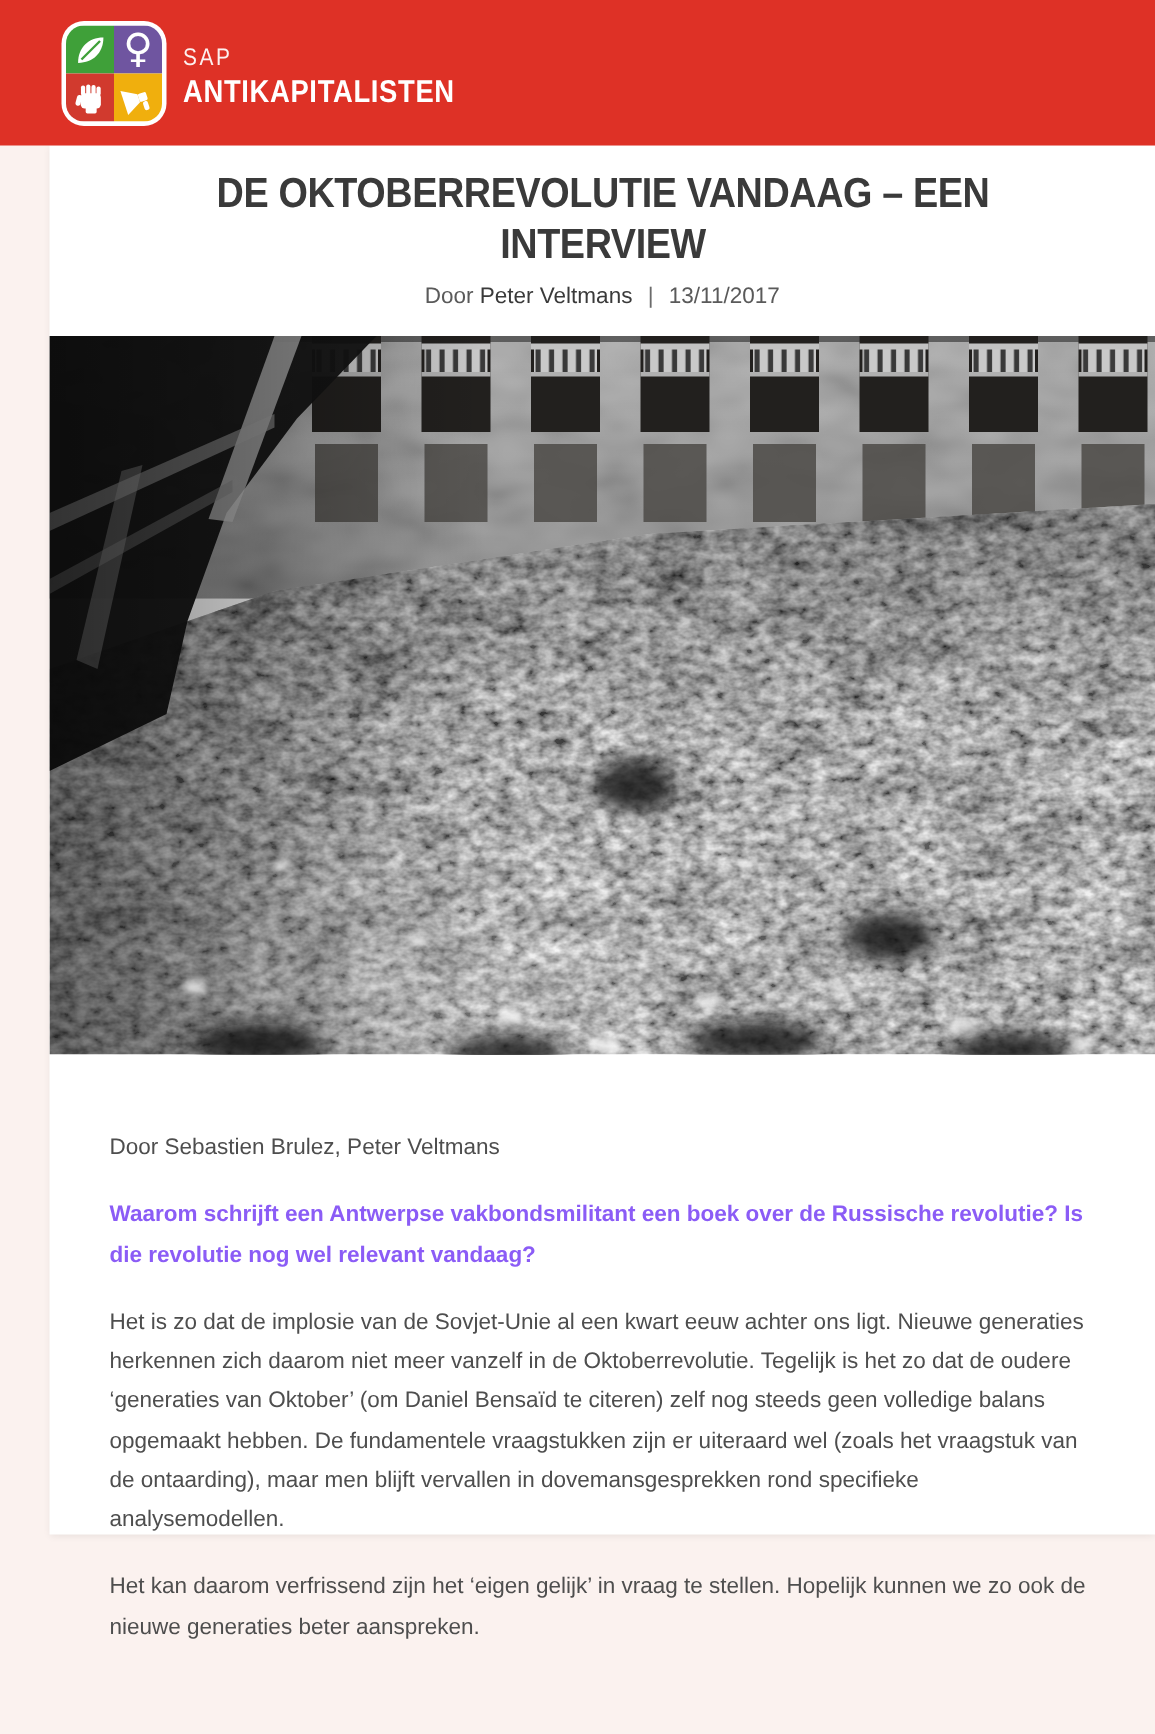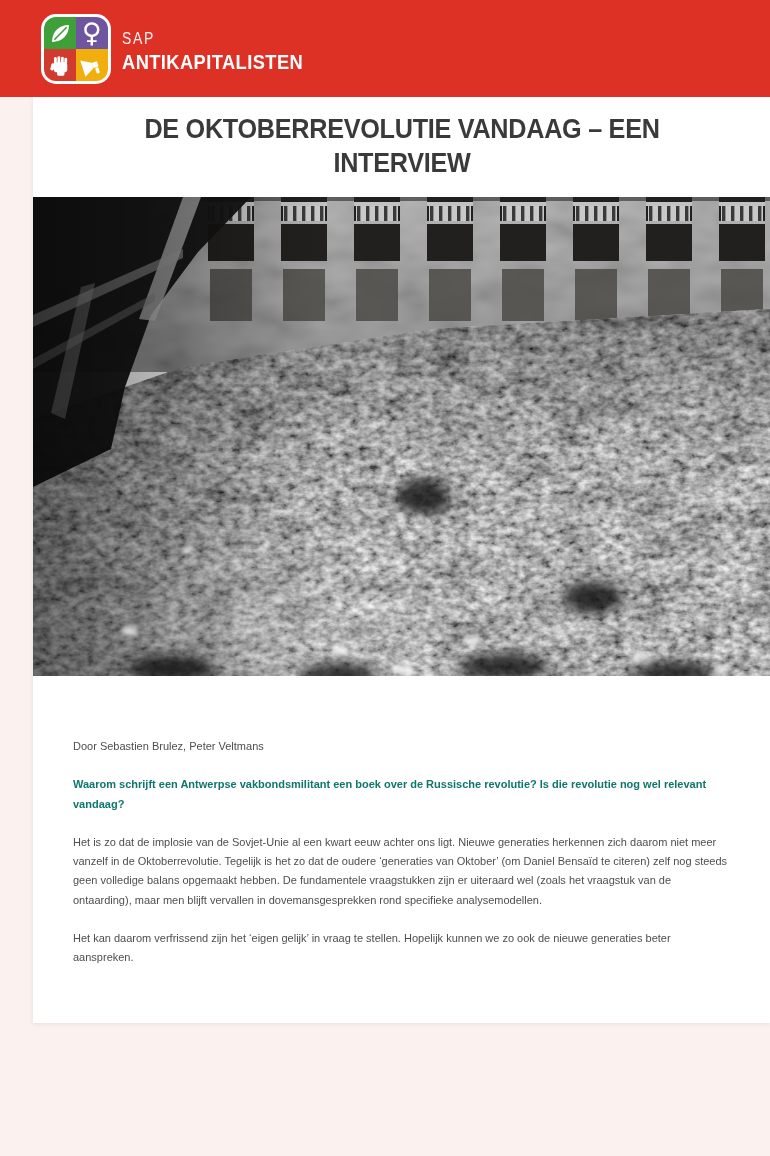--- a/index.html
+++ b/index.html
@@ -49,23 +49,23 @@
   }
   .byline{
     margin-top:10px;text-align:center;font-size:15px;color:#5a5a5a;
   }
   .byline .author{color:#3a3a3a;cursor:pointer;}
   .byline .sep{margin:0 6px;color:#6b6b6b;}
   .hero{display:block;margin-top:18px;width:737px;height:479px;}
   
   .article-body{padding:45px 40px 0 40px;}
   .article-body p{
-    margin:16px 0 19px 0;font-size:11px;line-height:1.75;color:#4e4e4e;
-  }
-  .article-body p.q{font-weight:bold;color:#0f766e;}
+    margin:4px 0 19px 0;font-size:15px;line-height:1.75;color:#4e4e4e;
+  }
+  .article-body p.q{font-weight:bold;color:#8b5cf6;}
 </style>
 </head>
 <body>
 
 <div class="site-header">
   <div class="logo">
     <div class="logo-grid">
       <div class="quad green">
         <svg width="27" height="27" viewBox="0 0 24 24">
           <path d="M4.5 19.5 C4.5 10.5 10.5 4.5 19.5 4.5 C19.5 13.5 13.5 19.5 4.5 19.5 Z" fill="#ffffff"></path>
@@ -100,20 +100,26 @@
   <div class="brand-text">
     <div class="brand-top">SAP</div>
     <div class="brand-bottom">ANTIKAPITALISTEN</div>
   </div>
 </div>
 
 <div class="card">
 
   <h1 class="article-title">DE OKTOBERREVOLUTIE VANDAAG – EEN INTERVIEW</h1>
 
+  <div class="byline">
+    <span>Door</span>
+    <span class="author">Peter Veltmans</span>
+    <span class="sep">|</span>
+    <span>13/11/2017</span>
+  </div>
 
   <svg class="hero" viewBox="0 0 737 479" preserveAspectRatio="none">
     <defs>
       <filter id="f-crowd" x="0" y="0" width="100%" height="100%">
         <feTurbulence type="fractalNoise" baseFrequency="0.11 0.16" numOctaves="3" seed="8"></feTurbulence>
         <feColorMatrix type="matrix" values="1 0 0 0 0  1 0 0 0 0  1 0 0 0 0  0 0 0 0 1"></feColorMatrix>
         <feComponentTransfer>
           <feFuncR type="gamma" amplitude="1.6" exponent="1.8" offset="-0.08"></feFuncR>
           <feFuncG type="gamma" amplitude="1.6" exponent="1.8" offset="-0.08"></feFuncG>
           <feFuncB type="gamma" amplitude="1.6" exponent="1.8" offset="-0.08"></feFuncB>

